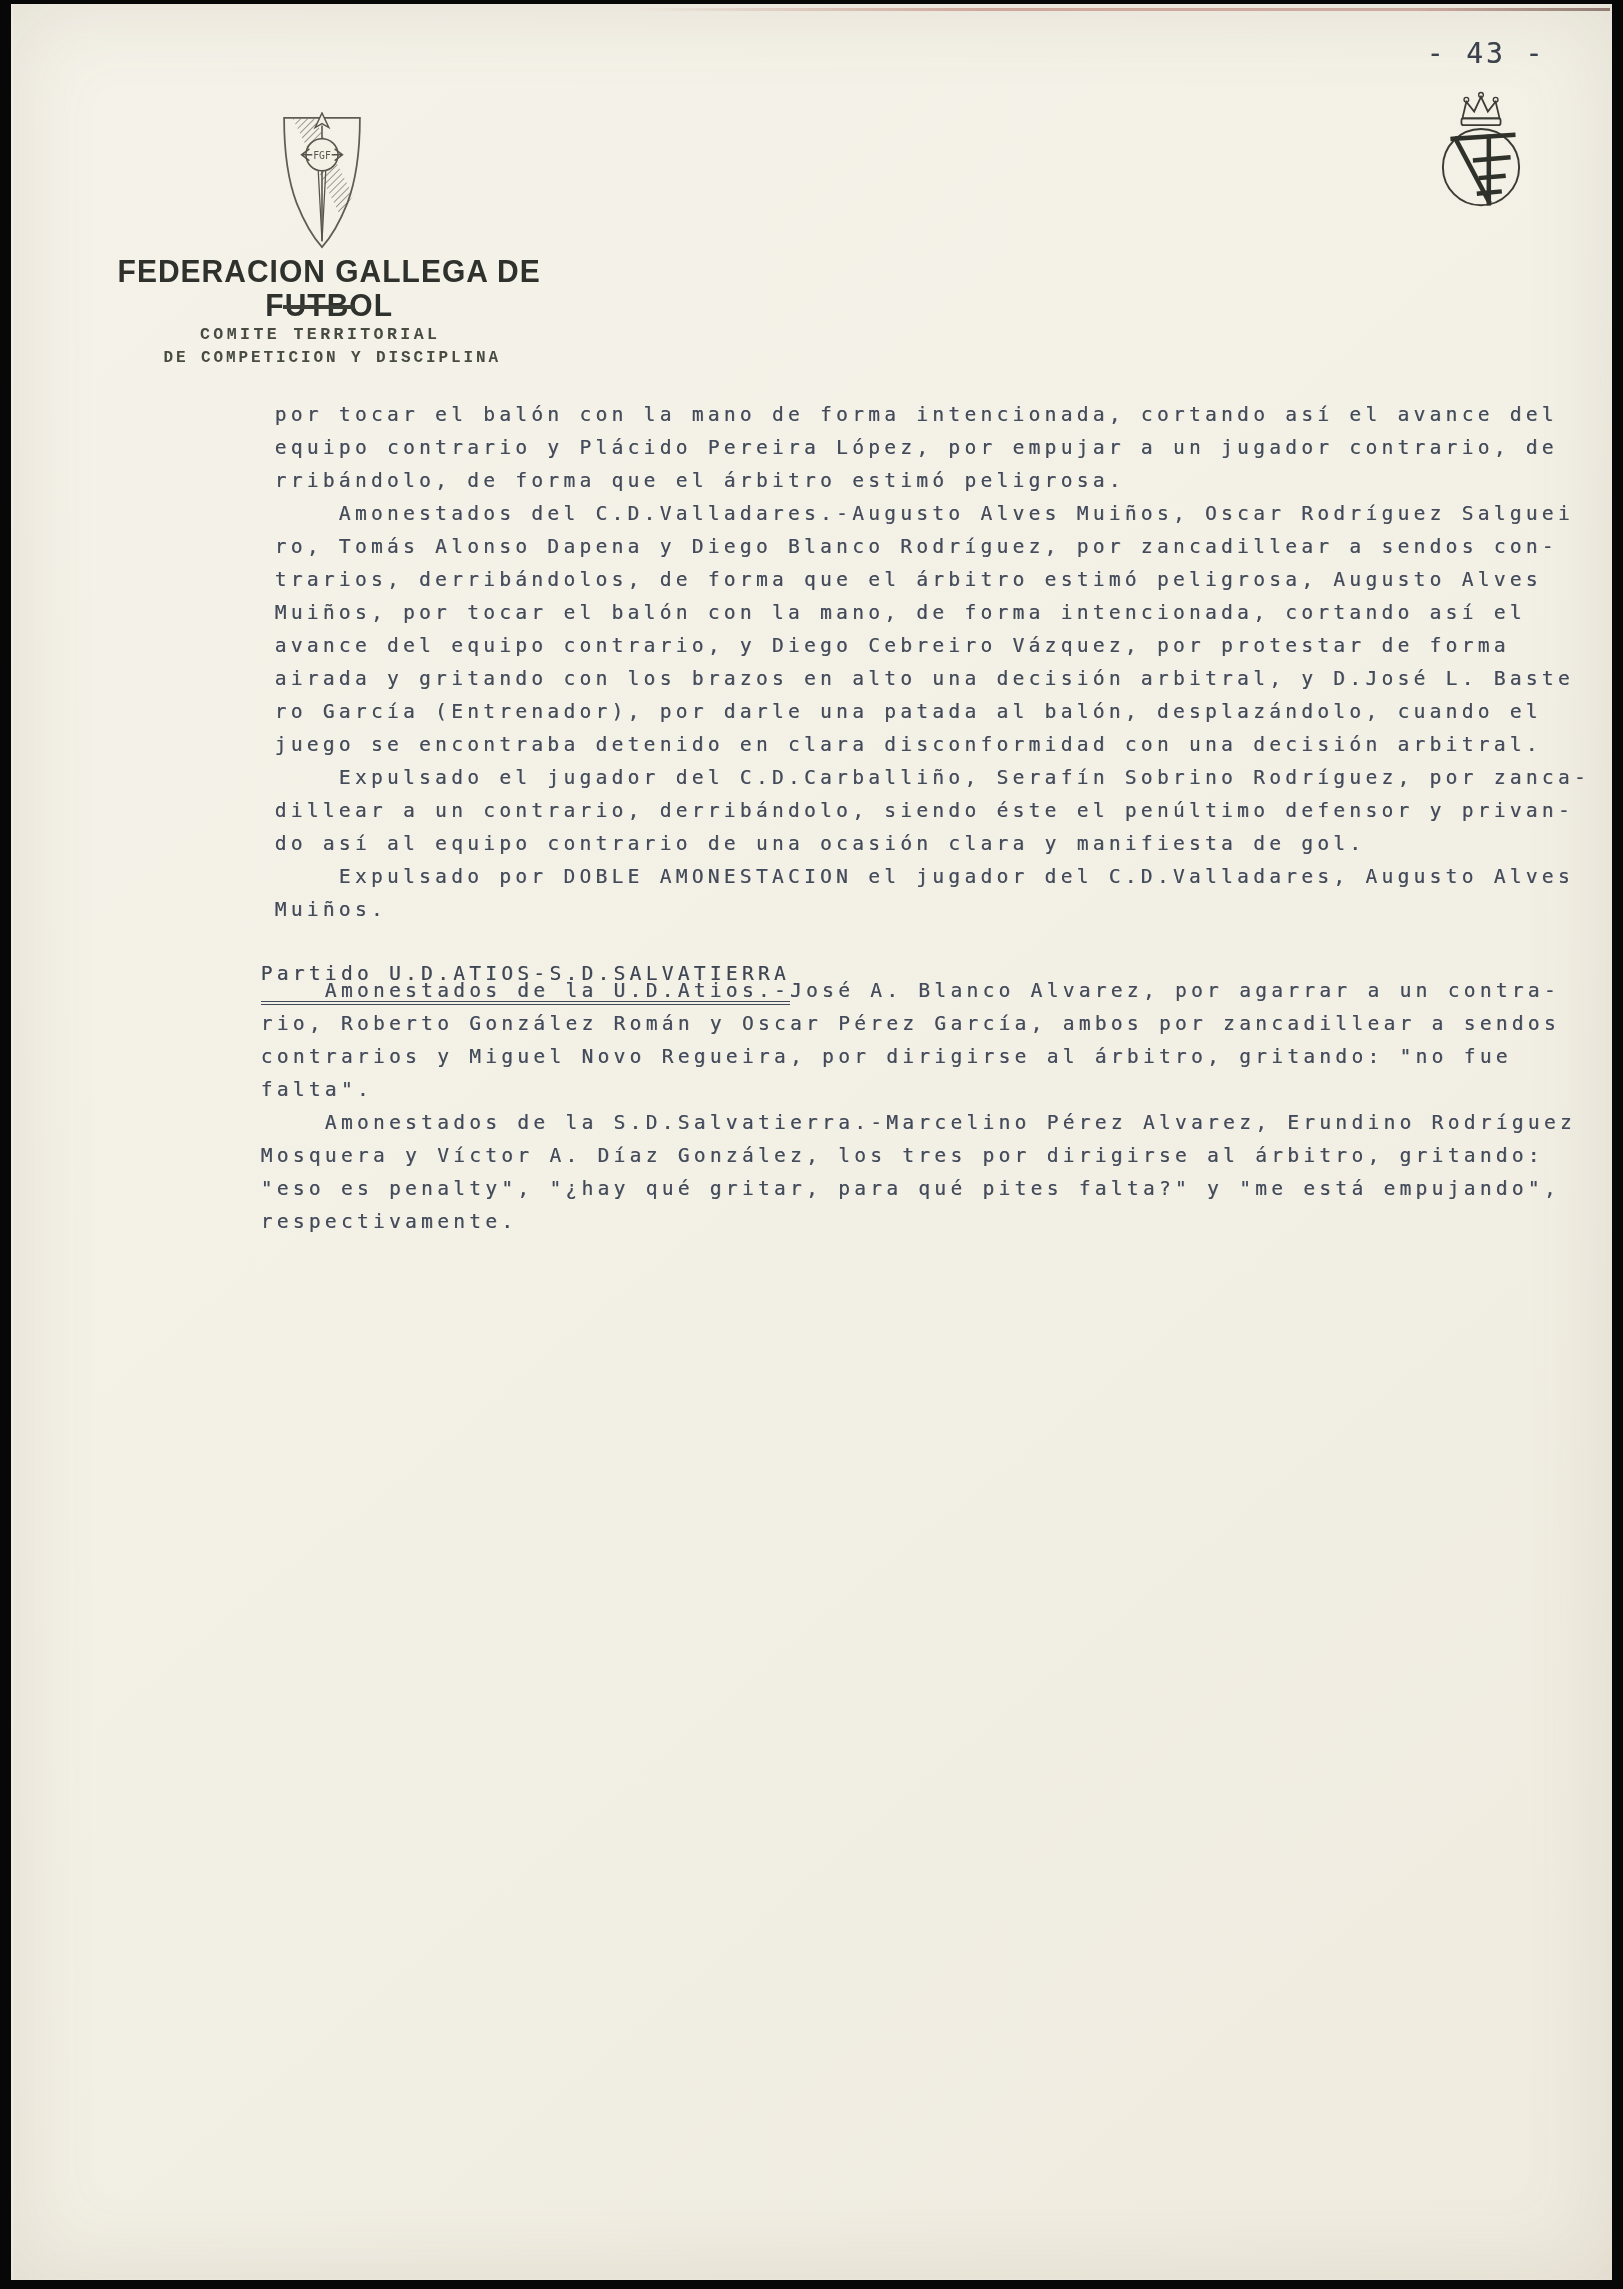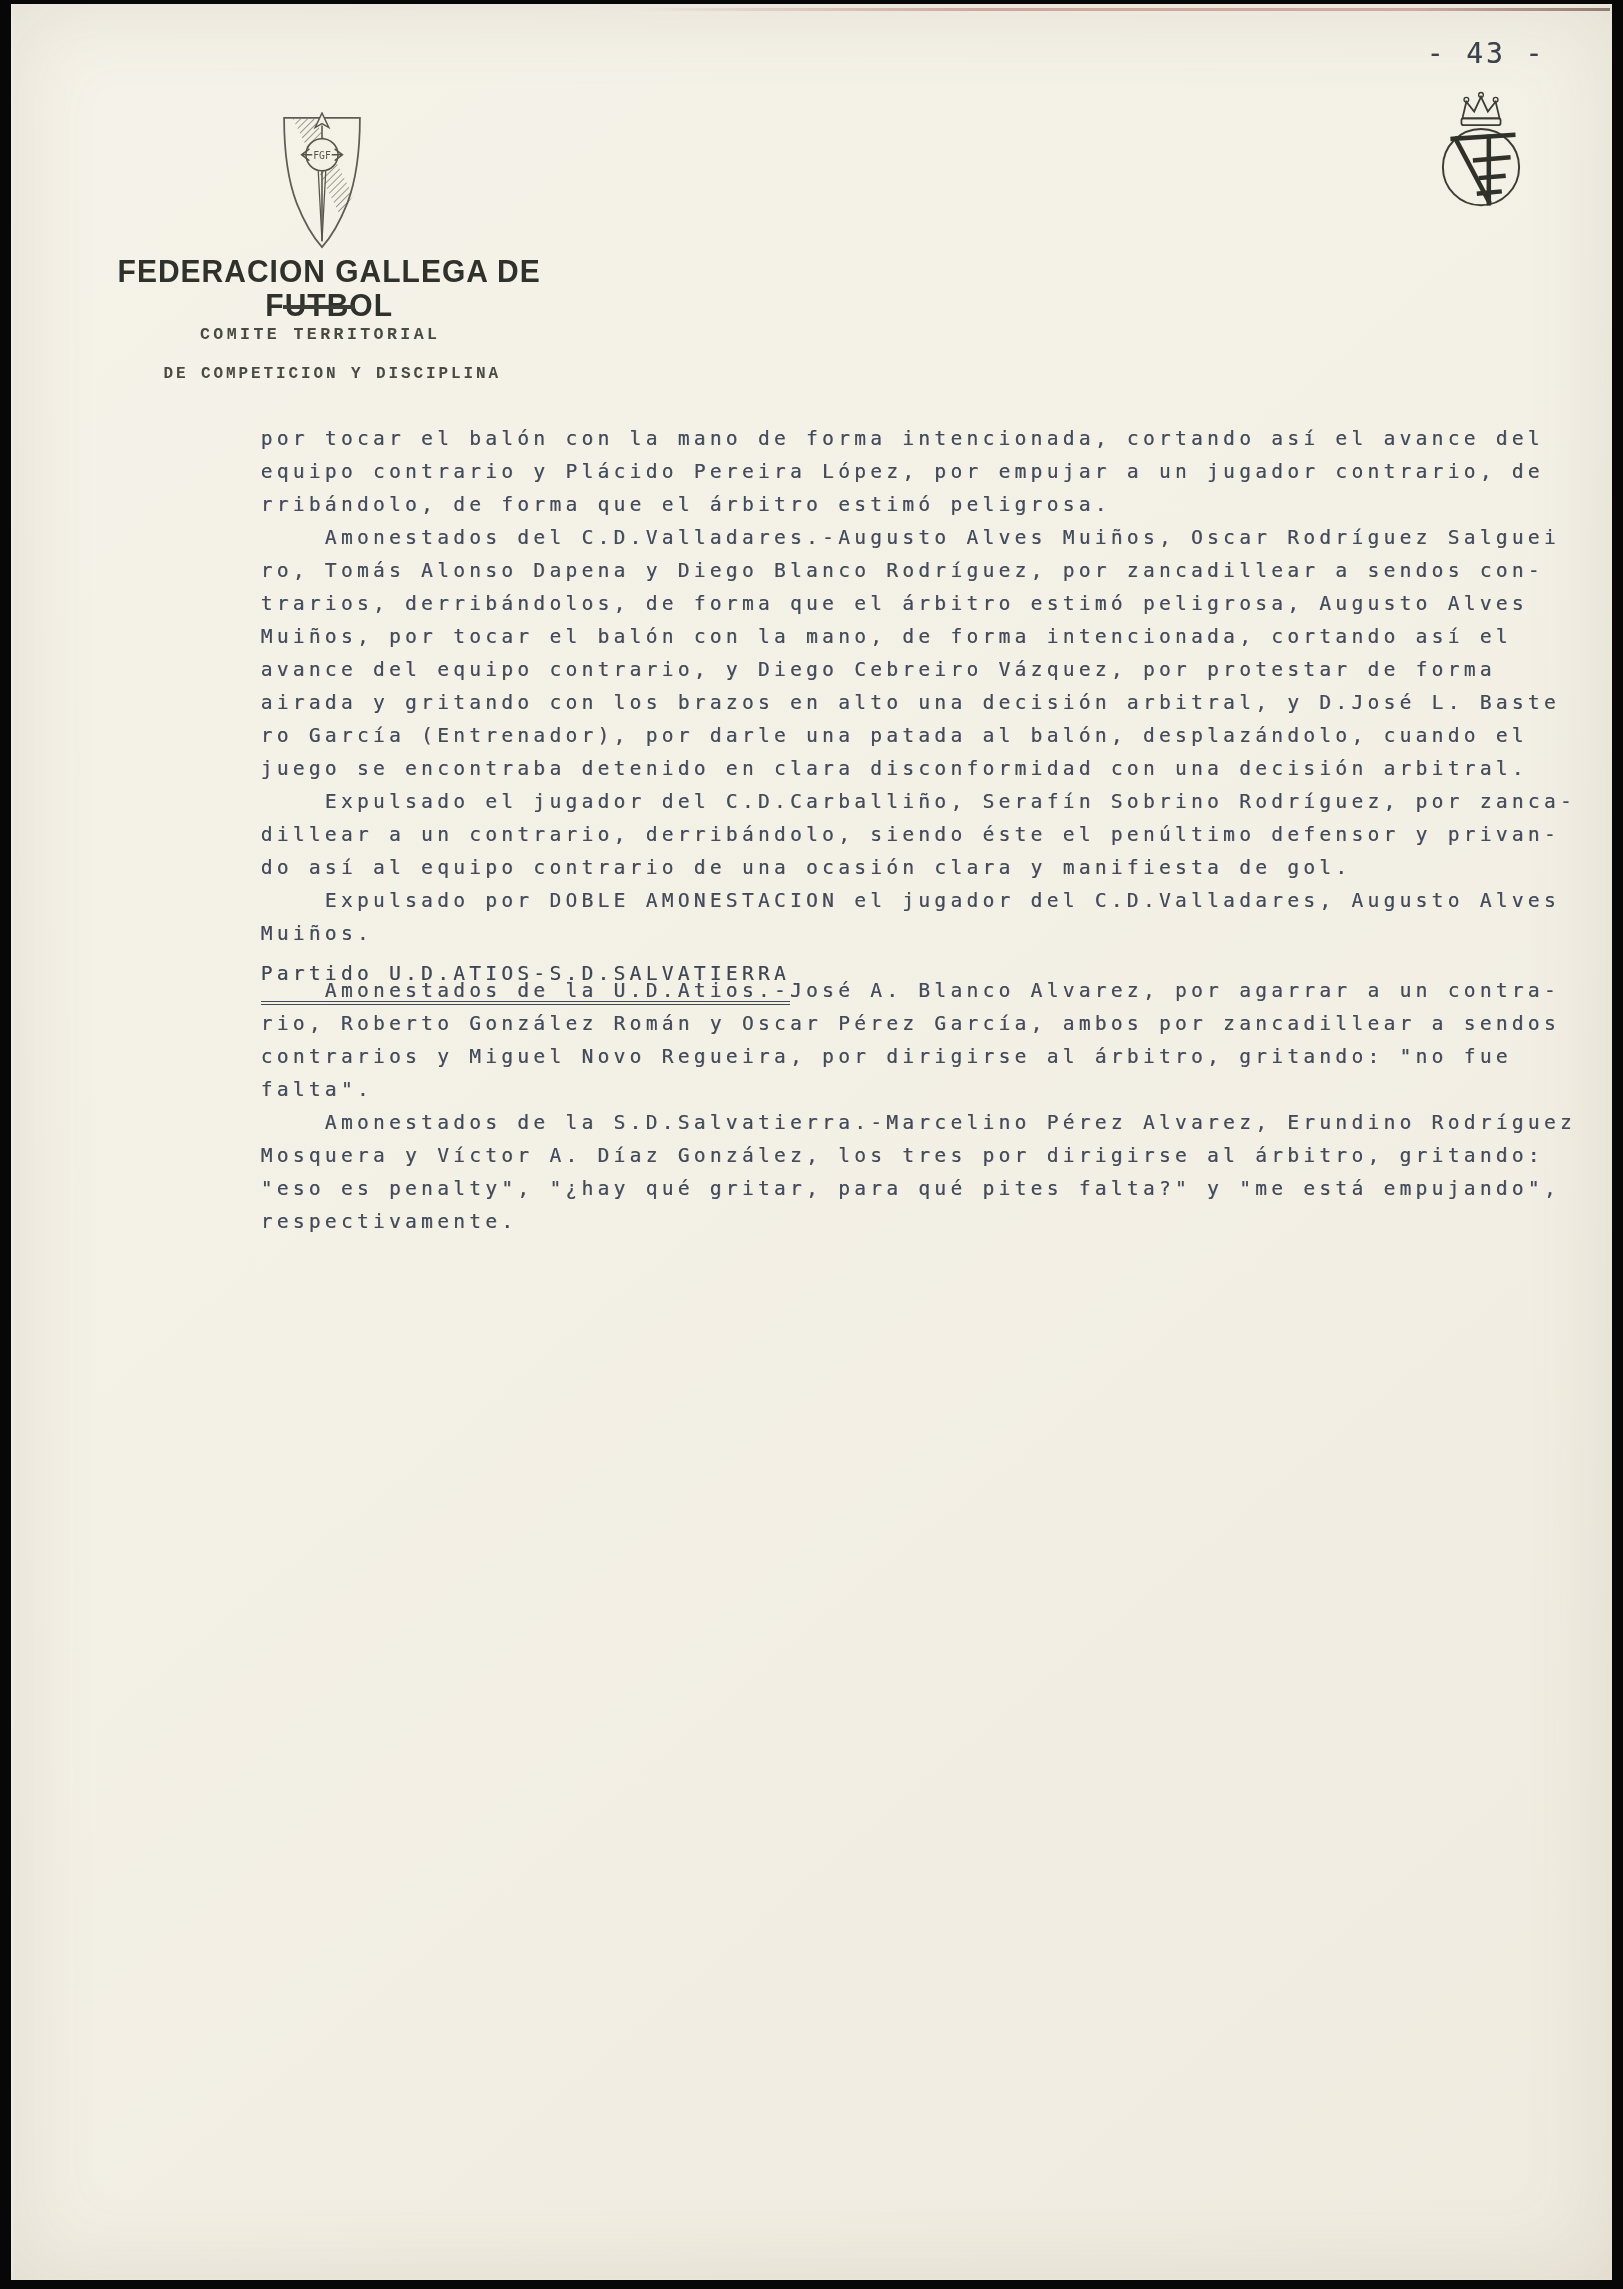--- a/index.html
+++ b/index.html
@@ -32,38 +32,38 @@
     position:absolute;left:272px;top:301px;width:72px;height:3.9px;
     background:#3c3f38;
   }
   .letterhead-sub{
     position:absolute;
     font-family:Liberation Mono, monospace;
     font-weight:bold;color:#474b42;
     white-space:nowrap;text-align:center;
   }
   .letterhead-sub.line1{left:95px;top:321px;width:429px;font-size:16.6px;letter-spacing:3.4px;}
-  .letterhead-sub.line2{left:95px;top:361px;width:453px;font-size:16px;letter-spacing:2.9px;}
+  .letterhead-sub.line2{left:95px;top:345px;width:453px;font-size:16px;letter-spacing:2.9px;}
   
   .page-number{
     position:absolute;left:1416px;top:33px;
     font-size:28px;letter-spacing:2.9px;color:#3c424c;
     text-shadow:0.4px 0.4px 0.5px rgba(50,56,70,.5);
   }
   
   .logo-left{position:absolute;left:268px;top:108px;width:86px;height:138px;}
   .logo-right{position:absolute;left:1424px;top:86px;width:92px;height:127px;}
   
   .typewritten{
     position:absolute;left:250px;
     font-size:19.5px;line-height:33px;letter-spacing:4.3px;
     color:#434b5a;white-space:pre;
     text-shadow:0.4px 0.4px 0.6px rgba(58,66,86,.55);
   }
-  .body-block-1{top:418px;}
+  .body-block-1{top:394px;margin-left:14px;}
   .body-block-2{top:970px;}
   .section-heading{
     position:absolute;left:250px;top:958px;
     font-size:19.5px;letter-spacing:4.3px;
     color:#3e4654;white-space:pre;
     text-shadow:0.4px 0.4px 0.6px rgba(58,66,86,.55);
     border-bottom:4.9px double #414959;
     padding-bottom:16px;
   }
 </style>

